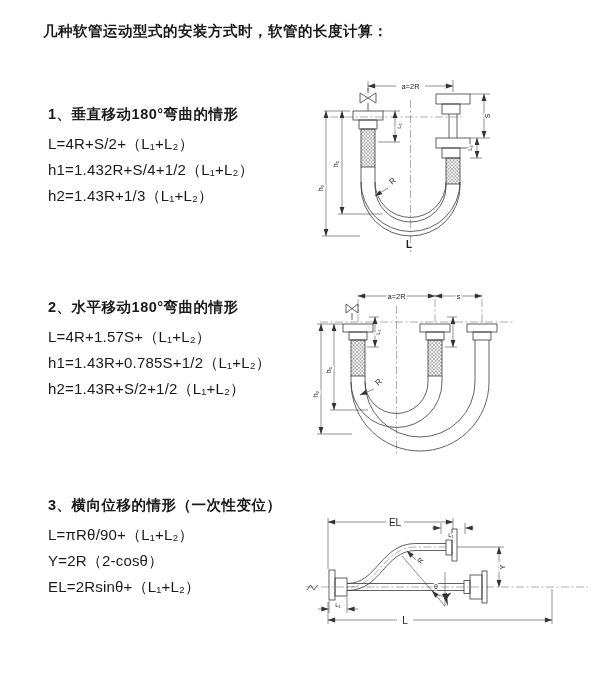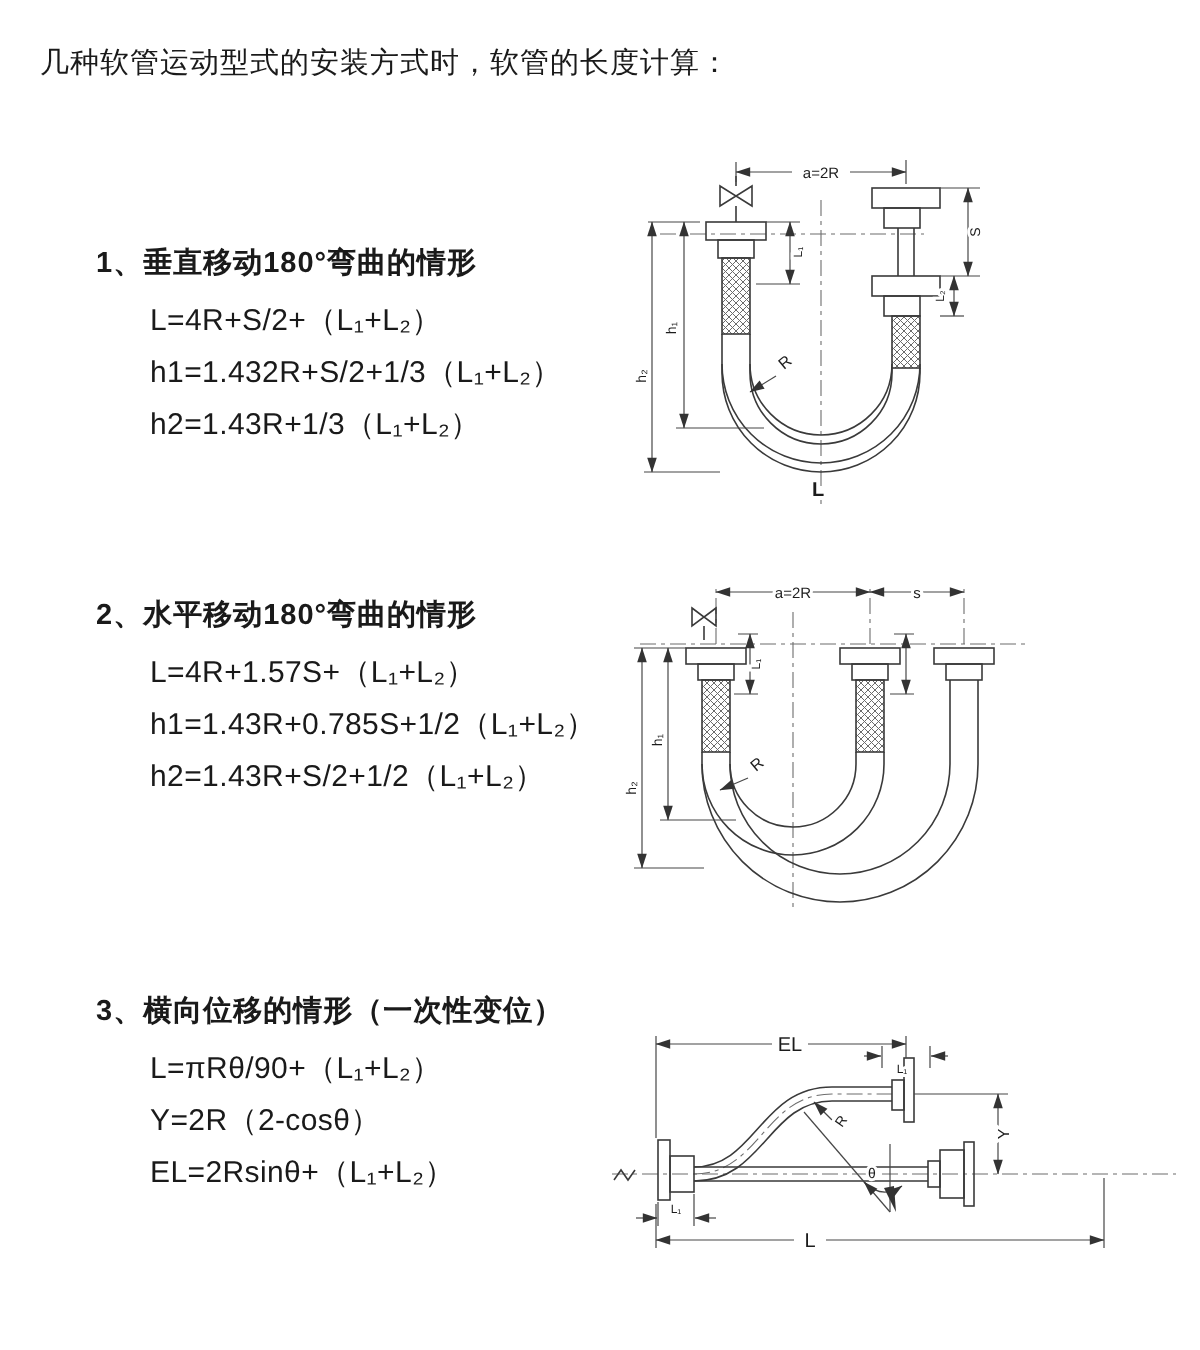--- a/index.html
+++ b/index.html
@@ -1,26 +1,26 @@
 <!DOCTYPE html>
 <html><head>
 <meta charset="utf-8">
 <style>
   html,body{margin:0;padding:0;}
   body{
     width:600px;height:675px;background:#ffffff;position:relative;overflow:hidden;
     font-family:"Liberation Sans",sans-serif;color:#1a1a1a;
   }
   .title{
-    position:absolute;left:20px;top:22px;font-size:14.5px;font-weight:normal;letter-spacing:.5px;
+    position:absolute;left:43px;top:22px;font-size:14.5px;font-weight:bold;letter-spacing:.5px;
   }
   .section{position:absolute;left:48px;}
   .section .heading{font-size:14.5px;font-weight:bold;letter-spacing:.5px;margin-bottom:7px;}
-  .section .formula{font-size:15px;line-height:26px;margin-left:27px;letter-spacing:.2px;}
-  .s1{top:122px;}
+  .section .formula{font-size:15px;line-height:26px;letter-spacing:.2px;}
+  .s1{top:105px;}
   .s2{top:298px;}
   .s3{top:496px;}
   .diag{position:absolute;}
   .d1{left:312px;top:64px;}
   .d2{left:308px;top:282px;}
   .d3{left:298px;top:498px;}
   svg .ln{stroke:#3a3a3a;stroke-width:.8;fill:none;}
   svg .dim{stroke:#474747;stroke-width:.6;fill:none;}
   svg .cl{stroke:#6d6d6d;stroke-width:.55;fill:none;stroke-dasharray:8 2.5 2 2.5;}
   svg text{font-family:"Liberation Sans",sans-serif;fill:#1c1c1c;}
@@ -41,21 +41,21 @@
       <path d="M0,0 L3.5,3.5 M3.5,0 L0,3.5" stroke="#6b6b6b" stroke-width="0.5"></path>
     </pattern>
   </defs>
 </svg>
 
 <div class="title">几种软管运动型式的安装方式时，软管的长度计算：</div>
 
 <div class="section s1">
   <div class="heading">1、垂直移动180°弯曲的情形</div>
   <div class="formula">L=4R+S/2+（L₁+L₂）</div>
-  <div class="formula">h1=1.432R+S/2+1/3（L₁+L₂）</div>
+  <div class="formula">h1=1.432R+S/4+1/2（L₁+L₂）</div>
   <div class="formula">h2=1.43R+1/3（L₁+L₂）</div>
 </div>
 
 <div class="section s2">
   <div class="heading">2、水平移动180°弯曲的情形</div>
   <div class="formula">L=4R+1.57S+（L₁+L₂）</div>
   <div class="formula">h1=1.43R+0.785S+1/2（L₁+L₂）</div>
   <div class="formula">h2=1.43R+S/2+1/2（L₁+L₂）</div>
 </div>
 

